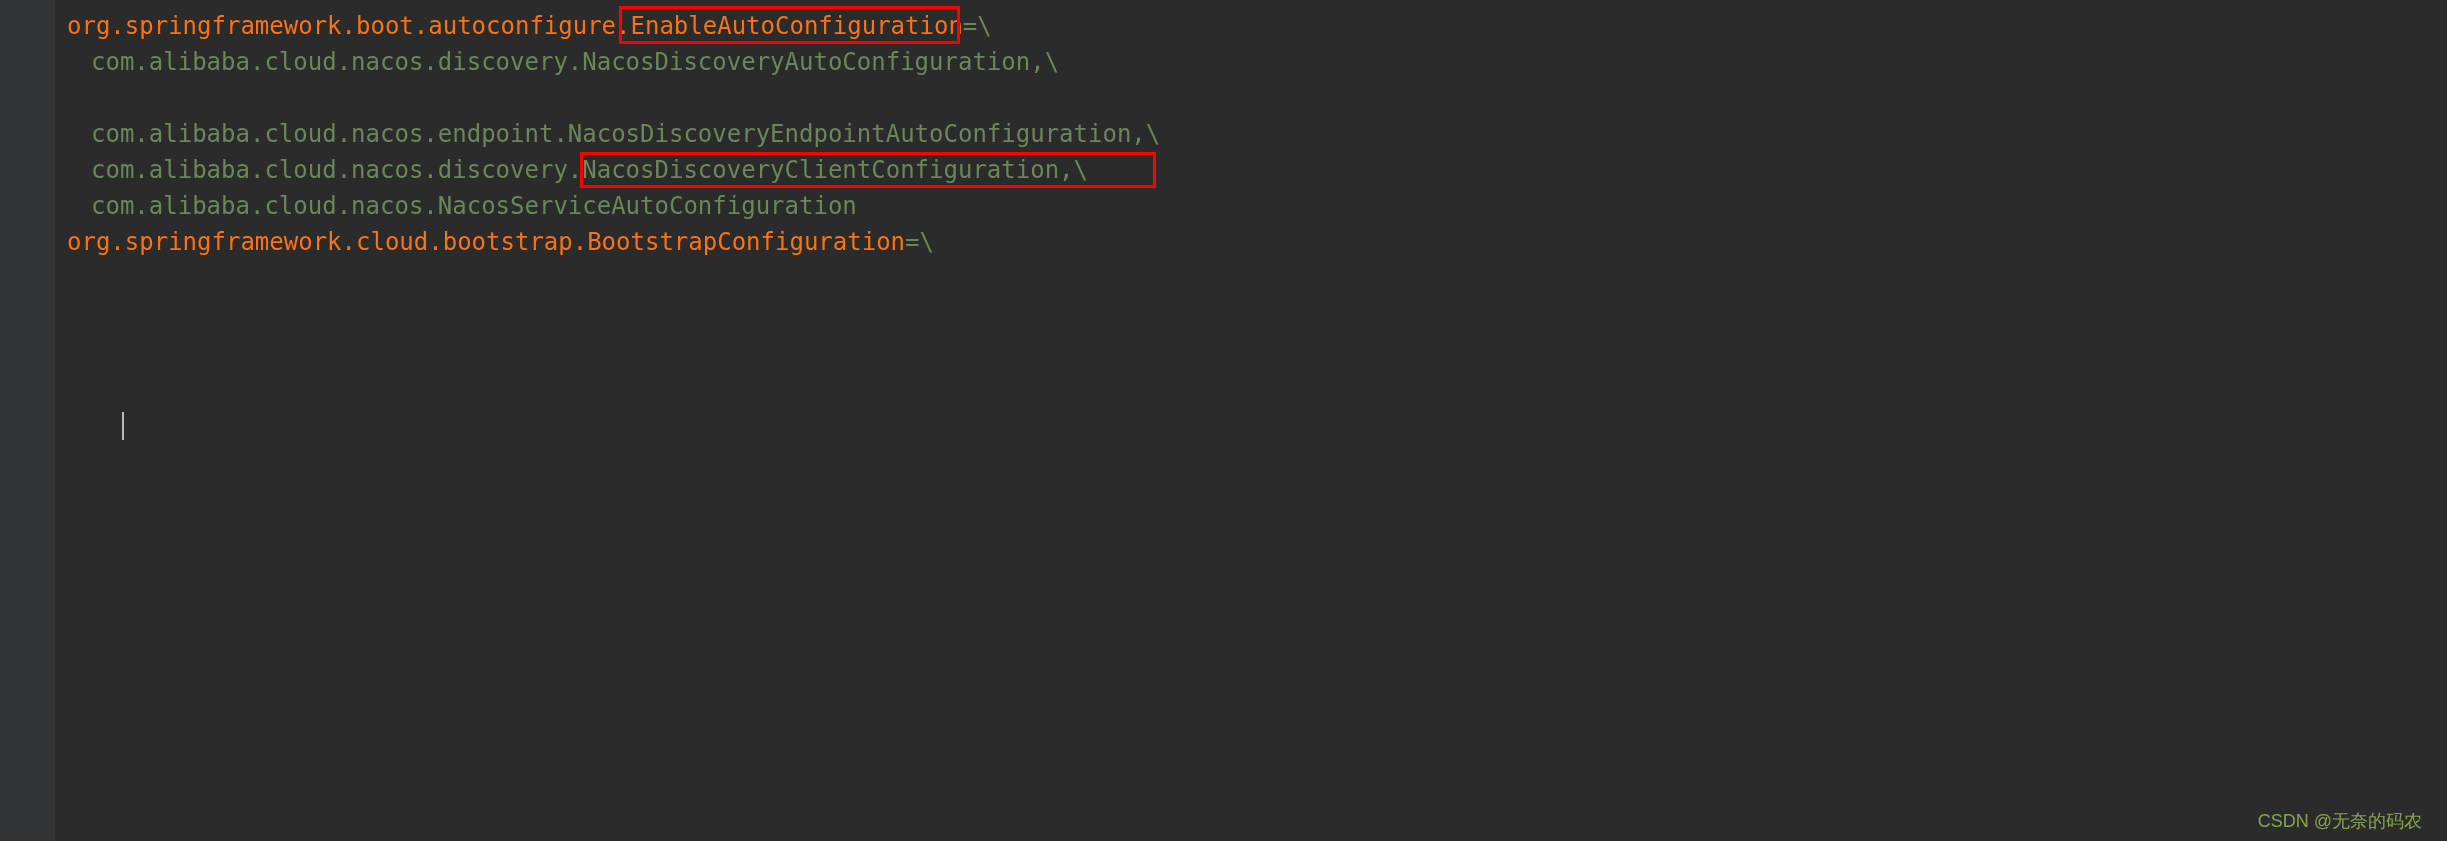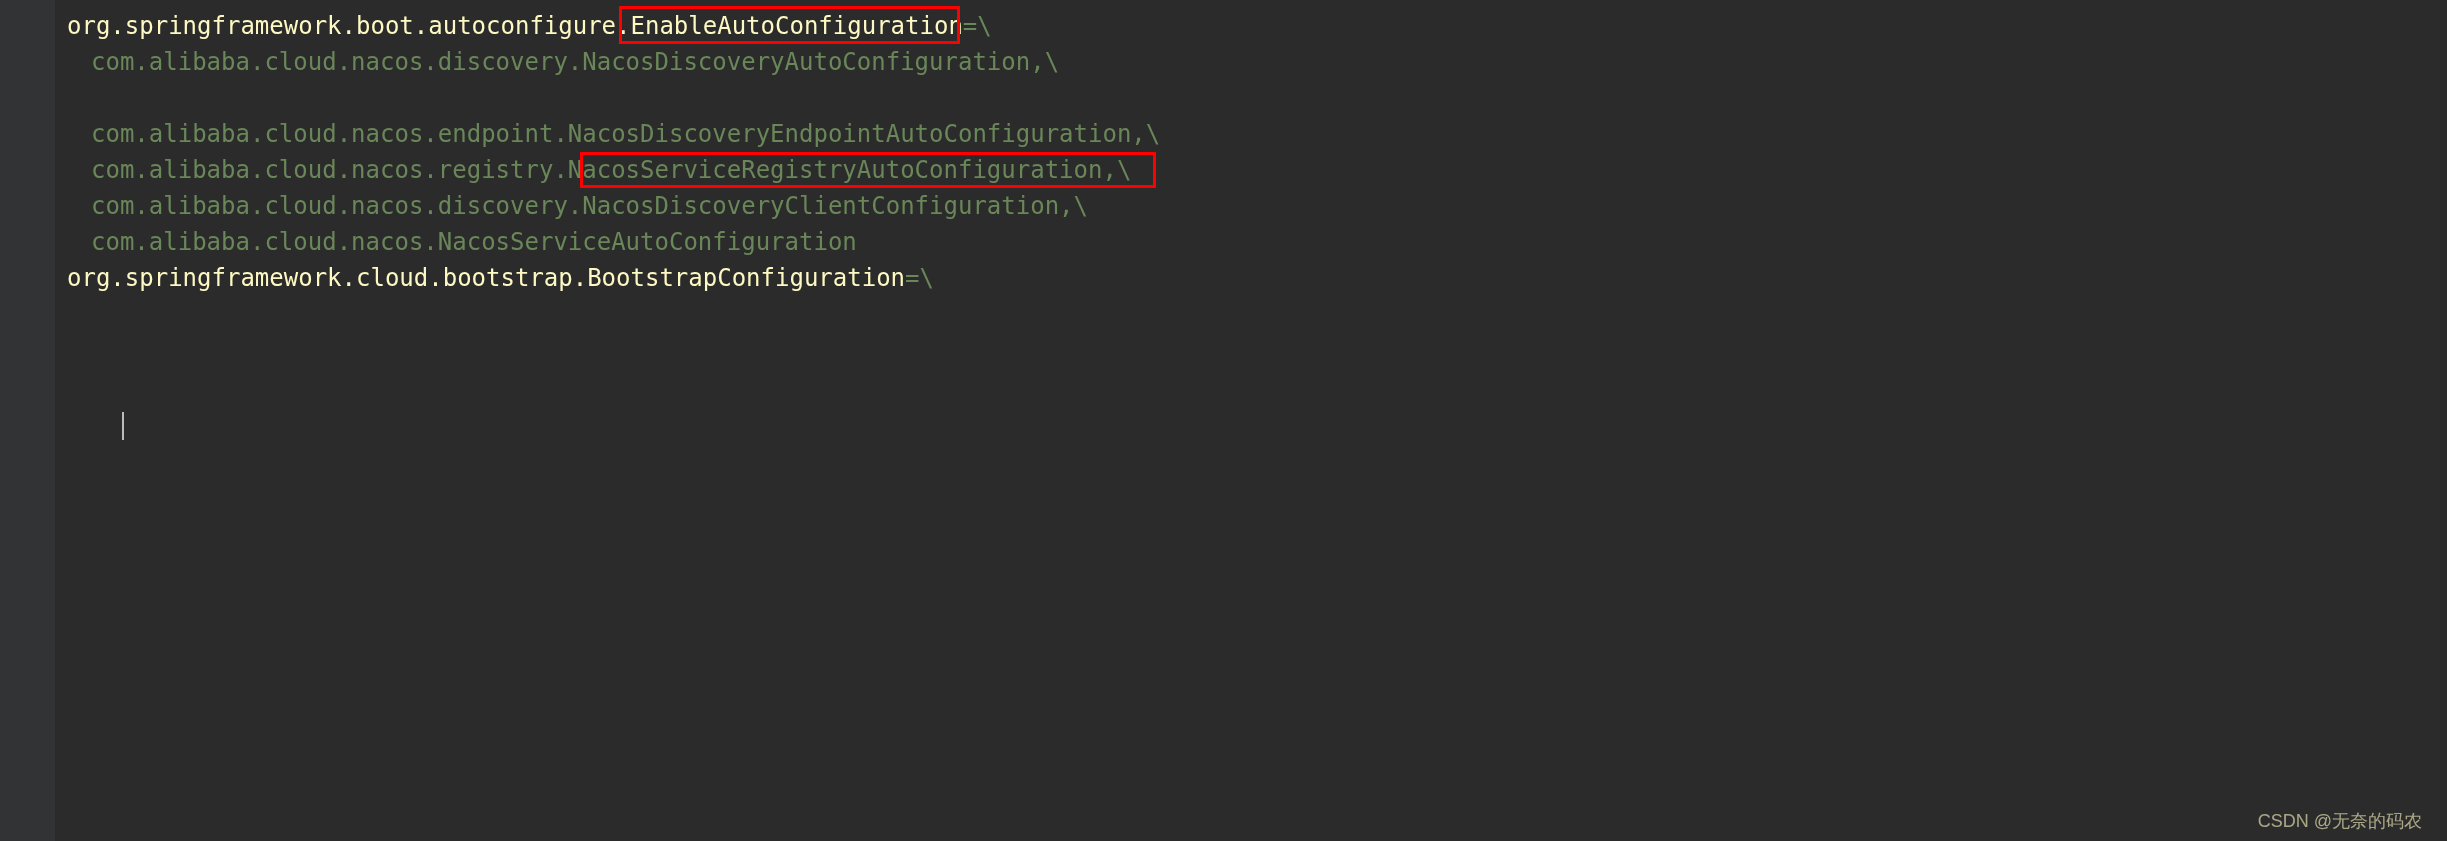--- a/index.html
+++ b/index.html
@@ -38,21 +38,21 @@
     }
     
     .code-line {
       white-space: pre;
       height: 36px;
       display: flex;
       align-items: center;
     }
     
     .key-text {
-      color: #fef9c3;
+      color: #f97316;
     }
     
     .value-text {
       color: #6a8759;
     }
     
     .indent {
       color: #808080;
       display: inline-block;
       width: 24px;
@@ -71,38 +71,37 @@
       height: 28px;
       background-color: #bbbbbb;
       left: 67px;
       top: 412px;
     }
     
     .watermark {
       position: absolute;
       bottom: 8px;
       right: 25px;
-      color: #fef9c3;
+      color: #bef264;
       font-size: 18px;
       font-family: sans-serif;
       opacity: 0.6;
     }
   </style>
 </head>
 <body>
 
 <div class="editor-container">
   <div class="gutter"></div>
   <div class="code-area">
     <div id="lines-container">
         <div class="code-line"><span class="key-text">org.springframework.boot.autoconfigure.EnableAutoConfiguration</span><span class="value-text">=\</span></div>
         <div class="code-line"><span class="indent">  </span><span class="value-text">com.alibaba.cloud.nacos.discovery.NacosDiscoveryAutoConfiguration,\</span></div>
         <div class="code-line"><span class="indent">  </span></div>
         <div class="code-line"><span class="indent">  </span><span class="value-text">com.alibaba.cloud.nacos.endpoint.NacosDiscoveryEndpointAutoConfiguration,\</span></div>
-        <div class="code-line"><span class="indent">  </span><span class="value-text">com.alibaba.cloud.nacos.registry.NacosServiceRegistryAutoConfiguration,\</span></div>
         <div class="code-line"><span class="indent">  </span><span class="value-text">com.alibaba.cloud.nacos.discovery.NacosDiscoveryClientConfiguration,\</span></div>
         <div class="code-line"><span class="indent">  </span><span class="value-text">com.alibaba.cloud.nacos.NacosServiceAutoConfiguration</span></div>
         <div class="code-line"><span class="key-text">org.springframework.cloud.bootstrap.BootstrapConfiguration</span><span class="value-text">=\</span></div>
       </div>
     <div id="highlights-container">
         <div class="highlight-box" style="top: 6px; left: 564px; width: 341px; height: 38px;"></div>
         <div class="highlight-box" style="top: 152px; left: 525px; width: 576px; height: 36px;"></div>
       </div>
     <div class="cursor-line"></div>
   </div>

